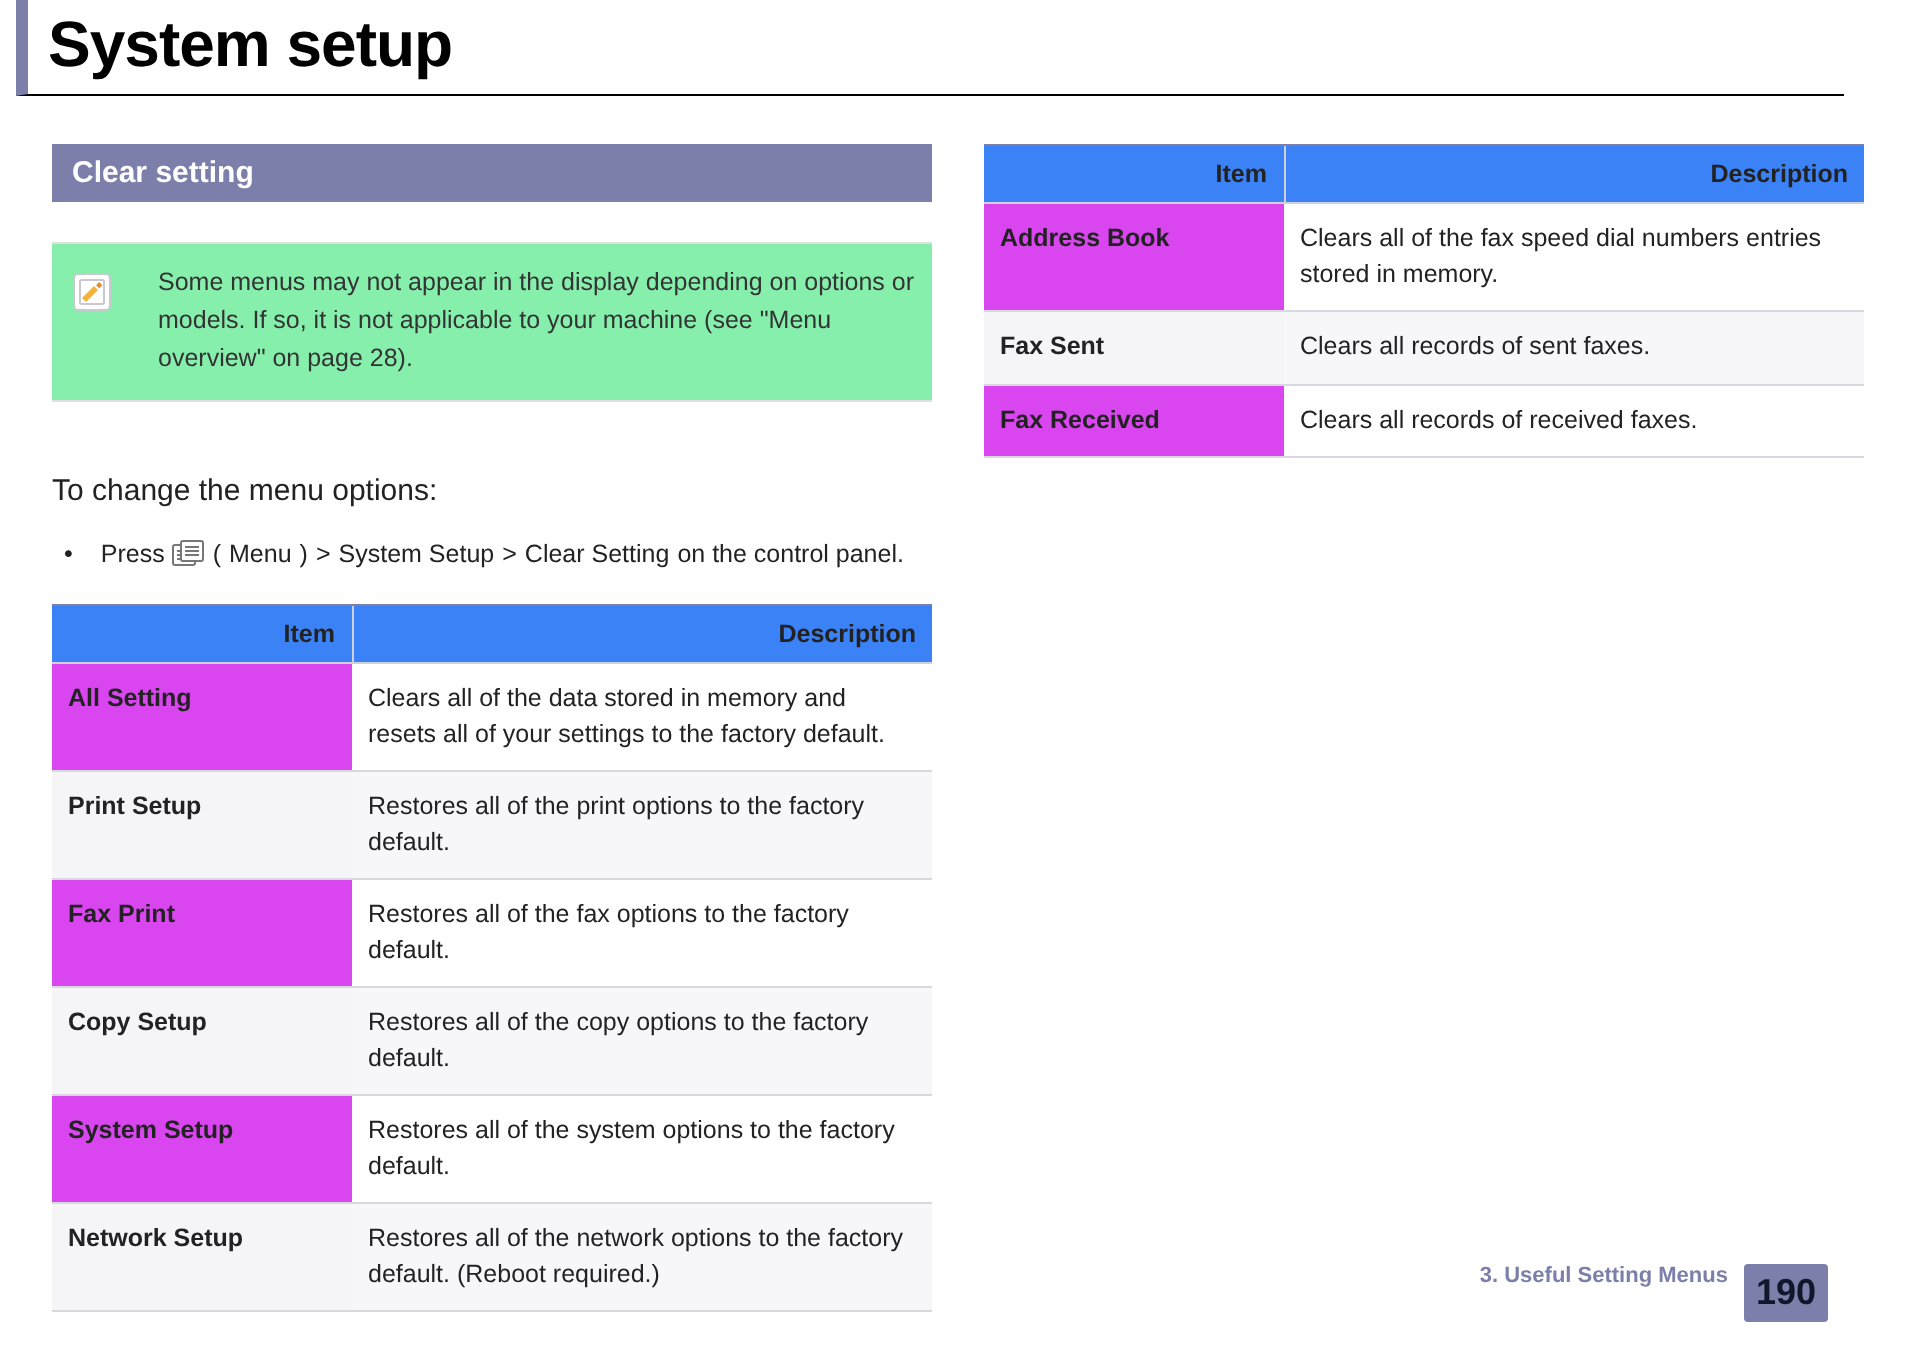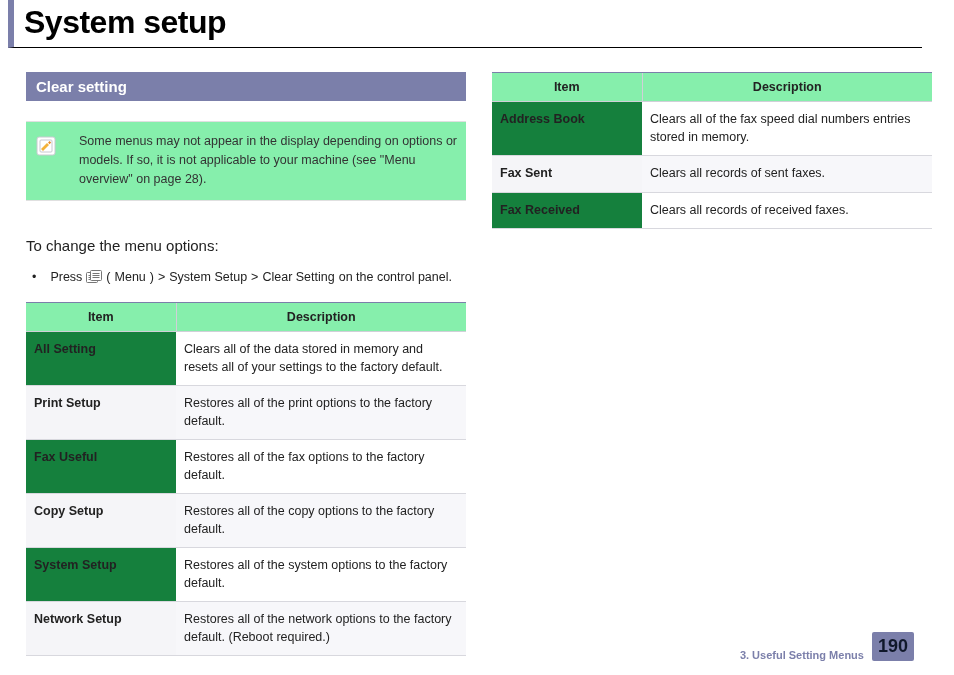--- a/index.html
+++ b/index.html
@@ -12,27 +12,27 @@
   .subhead { background: #7b7faa; color: #fff; font-weight: 700; font-size: 15px; padding: 6px 10px; margin-bottom: 20px; }
   .note-box { background: #86efac; border-top: 1px solid #e0e0e0; border-bottom: 1px solid #e0e0e0; padding: 10px 8px 12px 8px; display: flex; gap: 21px; margin-bottom: 24px; }
   .note-icon { width: 24px; height: 24px; flex: 0 0 24px; margin-top: 2px; }
   .note-text { font-size: 12.5px; line-height: 1.5; color: #333; }
   .intro { font-size: 15px; margin-bottom: 16px; margin-top: 36px; }
   .instr { font-size: 12.5px; margin-bottom: 18px; display: flex; align-items: center; gap: 4px; }
   .bullet { margin: 0 10px 0 6px; }
   .menu-icon { display: inline-flex; vertical-align: middle; }
   .instr b { font-weight: 400; }
   table { width: 100%; border-collapse: collapse; font-size: 12.5px; }
-  thead th { background: #86efac; border-top: 1px solid #7b7faa; border-bottom: 1px solid #d0d0d8; padding: 7px 8px; text-align: center; font-weight: 700; }
+  thead th { background: #3b82f6; border-top: 1px solid #7b7faa; border-bottom: 1px solid #d0d0d8; padding: 7px 8px; text-align: right; font-weight: 700; }
   thead th + th { border-left: 1px solid #d0d0d8; }
   tbody td { border-bottom: 1px solid #d8d8de; padding: 9px 8px; vertical-align: top; line-height: 1.4; }
-  tbody td:first-child { font-weight: 700; width: 150px; background: #15803d; }
+  tbody td:first-child { font-weight: 700; width: 150px; background: #d946ef; }
   tbody tr:nth-child(even) td { background: #f7f7fa; }
   tbody tr:nth-child(even) td:first-child { background: #f5f5f8; }
-  .footer { position: absolute; bottom: 14px; right: 24px; display: flex; align-items: flex-end; gap: 8px; font-size: 11px; }
+  .footer { position: absolute; bottom: 14px; right: 24px; display: flex; align-items: flex-start; gap: 8px; font-size: 11px; }
   .footer-chapter { color: #7b7faa; font-weight: 700; }
   .footer-page { background: #7b7faa; color: #0f172a; font-weight: 700; padding: 4px 6px; border-radius: 2px; font-size: 18px; }
 </style>
 </head>
 <body>
 
 <div class="page">
 
   <div class="title-bar">
     <h1>System setup</h1>
@@ -93,21 +93,21 @@
         <tbody>
           <tr>
               <td>All Setting</td>
               <td>Clears all of the data stored in memory and resets all of your settings to the factory default.</td>
             </tr>
           <tr>
               <td>Print Setup</td>
               <td>Restores all of the print options to the factory default.</td>
             </tr>
           <tr>
-              <td>Fax Useful</td>
+              <td>Fax Print</td>
               <td>Restores all of the fax options to the factory default.</td>
             </tr>
           <tr>
               <td>Copy Setup</td>
               <td>Restores all of the copy options to the factory default.</td>
             </tr>
           <tr>
               <td>System Setup</td>
               <td>Restores all of the system options to the factory default.</td>
             </tr>

